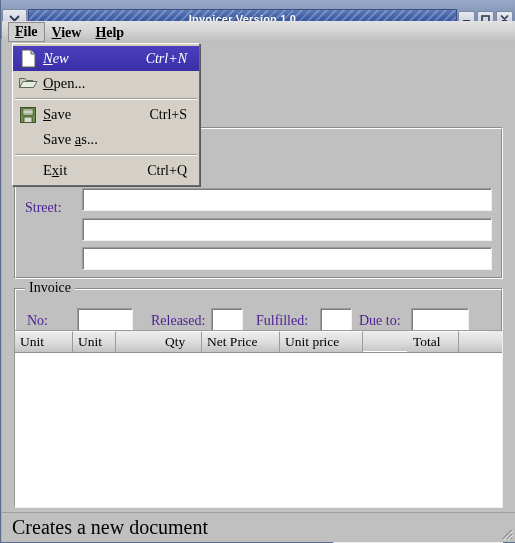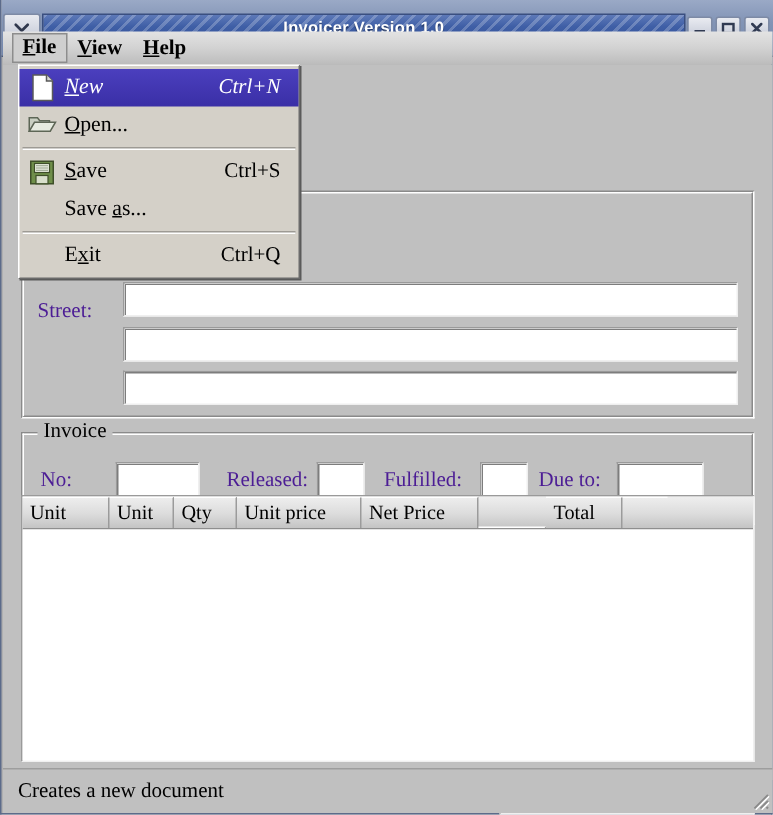--- a/index.html
+++ b/index.html
@@ -246,21 +246,21 @@
     width: 513px;
     height: 30px;
     box-sizing: border-box;
     background: #c0c0c0;
     border-top: 1px solid #9d9d9d;
   }
   .status-text {
     position: absolute;
     left: 10px;
     top: 6px;
-    font-size: 14px;
+    font-size: 20px;
     line-height: 17px;
     color: #000;
     white-space: nowrap;
   }
   .resize-grip {
     position: absolute;
     right: 2px;
     bottom: 2px;
     width: 14px;
     height: 14px;
@@ -396,23 +396,23 @@
       <div class="textfield" style="left:305px; top:19px; width:32px; height:23px;"></div>
 
       <div class="field-label" style="left:344px; top:24px;">Due to:</div>
       <div class="textfield" style="left:396px; top:19px; width:58px; height:23px;"></div>
     </div>
 
     <div class="table-wrap">
       <div class="thead">
         <div class="th" style="width:58px;">Unit</div>
         <div class="th" style="width:43px;">Unit</div>
-        <div class="th" style="width:42px;">Qty</div>
+        <div class="th" style="width:42px;margin-left:44px;">Qty</div>
+        <div class="th" style="width:78px;">Net Price</div>
         <div class="th" style="width:83px;">Unit price</div>
-        <div class="th" style="width:78px;">Net Price</div>
         <div class="th" style="width:45px;margin-top:20px;">VAT</div>
         <div class="th" style="width:51px;font-family:Liberation Serif, serif;">Total</div>
         <div class="th" style="width:30px;"></div>
       </div>
       <div class="tbody"></div>
     </div>
 
     <div class="grandtotal-label">Grandtotal:</div>
     <div class="textfield" id="grandtotal-field"></div>
 

